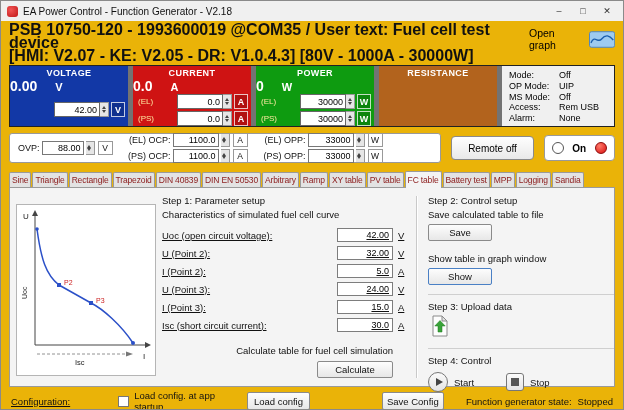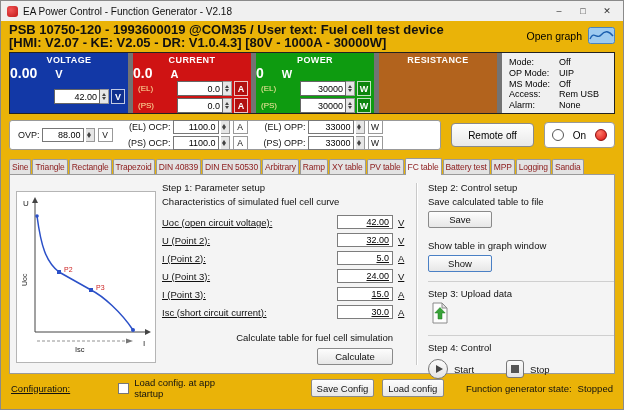--- a/index.html
+++ b/index.html
@@ -8,21 +8,21 @@
 
   
   .titlebar{height:20px;display:flex;align-items:center;padding:0 4px;background:#f0f0f0;}
   .app-icon{width:11px;height:11px;border-radius:3px;background:radial-gradient(circle at 35% 35%,#f25555,#c01818);margin:0 5px 0 2px;flex:none;}
   .titlebar .title{font-size:10px;color:#111;}
   .winbtns{margin-left:auto;display:flex;}
   .wb{width:24px;text-align:center;font-size:9px;color:#333;line-height:20px;cursor:default;}
 
   
   .header{display:flex;align-items:flex-start;padding:2px 8px 0;}
-  .hlines{font-size:13px;font-weight:bold;color:#111;line-height:13px;}
+  .hlines{font-size:16px;font-weight:bold;color:#111;line-height:13px;}
   .open-graph{margin-left:auto;display:flex;align-items:center;gap:6px;font-size:10.5px;color:#000;padding-top:4px;cursor:pointer;}
 
   
   .meters{display:flex;margin:3px 8px 0;border:1px solid #222;height:62px;background:#f0f0f0;}
   .meter{width:123px;display:flex;flex-direction:column;color:#fff;border-right:5px solid #737373;}
   .meter.voltage{background:#1238a6;}
   .meter.current{background:#cf1313;}
   .meter.power{background:#0e9b10;}
   .meter.resistance{background:#b2631d;}
   .m-title{font-size:9px;font-weight:bold;text-align:center;padding-top:2px;letter-spacing:.4px;}
@@ -45,21 +45,21 @@
   .prot{display:flex;align-items:center;margin:5px 8px 0;gap:10px;height:32px;}
   .prot-panel{width:452px;height:30px;background:#fff;border:1px solid #999;border-radius:3px;display:flex;align-items:center;gap:14px;padding:0 8px;}
   .pg,.prow{display:flex;align-items:center;gap:2px;font-size:9px;color:#111;}
   .pcol{display:flex;flex-direction:column;gap:2px;}
   .pcol .plabel{width:44px;text-align:right;}
   .p-input{height:14px;font-size:9px;text-align:right;border:1px solid #777;padding:0 2px;font-family:inherit;}
   .w42{width:42px;}.w46{width:46px;}
   .pubox{width:15px;height:14px;border:1px solid #999;background:#fff;font-size:8.5px;display:flex;align-items:center;justify-content:center;margin-left:1px;}
   .pspin{height:14px;}
   .remote-btn{width:86px;height:24px;font-size:10px;font-family:inherit;background:linear-gradient(#fefefe,#e9e9e9);border:1px solid #8a8a8a;border-radius:4px;}
-  .on-widget{width:74px;height:26px;background:#fff;border:1px solid #999;border-radius:4px;display:flex;align-items:center;justify-content:space-between;padding:0 7px;font-size:10px;cursor:pointer;}
+  .on-widget{width:74px;height:26px;background:#fff;border:1px solid #999;border-radius:4px;display:flex;align-items:center;justify-content:space-between;padding:0 7px;font-size:10px;cursor:pointer;font-weight:bold;}
   .on-circle{width:12px;height:12px;border:1.5px solid #555;border-radius:50%;background:#fff;flex:none;}
   .led{width:12px;height:12px;border-radius:50%;background:radial-gradient(circle at 35% 30%,#ff7a6a,#d90f0f);border:1px solid #8c0b0b;flex:none;}
 
   
   .tabs{display:flex;align-items:flex-end;margin:6px 8px 0;height:17px;position:relative;z-index:2;}
   .tab{font-size:8.5px;letter-spacing:-.15px;color:#8b1a1a;background:#e3e3e3;border:1px solid #9a9a9a;border-bottom:none;padding:0 2px;margin-right:1px;border-radius:2px 2px 0 0;white-space:nowrap;height:15px;display:flex;align-items:center;cursor:pointer;}
   .tab.active{background:#f4f4f4;height:17px;margin-bottom:-1px;padding-bottom:1px;}
 
   
   .content{position:relative;margin:0 8px;border:1px solid #9a9a9a;background:#f4f4f4;height:200px;font-size:9.5px;color:#111;}
@@ -372,21 +372,21 @@
       </div>
     </div>
   </div>
 
   <div class="footer">
     <span class="cfg-link">Configuration:</span>
     <span class="chk-group">
       <span class="chk"></span>
       <span>Load config. at app startup</span>
     </span>
+    <button class="btn">Load config</button>
     <button class="btn savecfg">Save Config</button>
-    <button class="btn">Load config</button>
     <span class="state">
       <span>Function generator state:</span>
       <span>Stopped</span>
     </span>
   </div>
 
 </div>
 
 </body></html>

